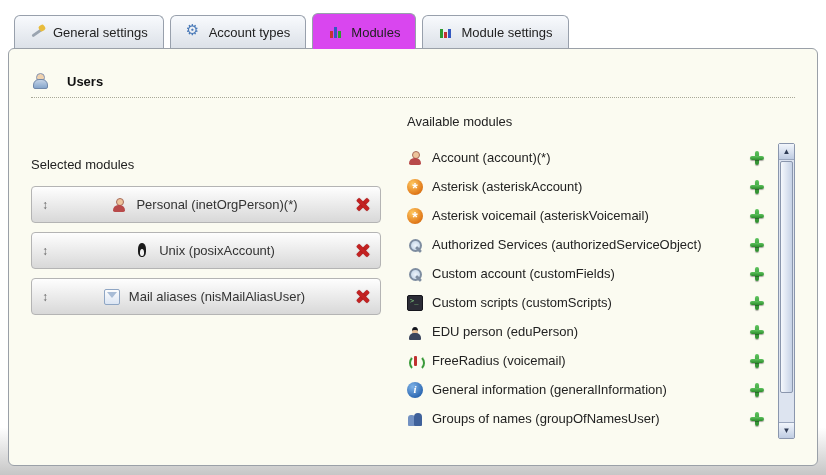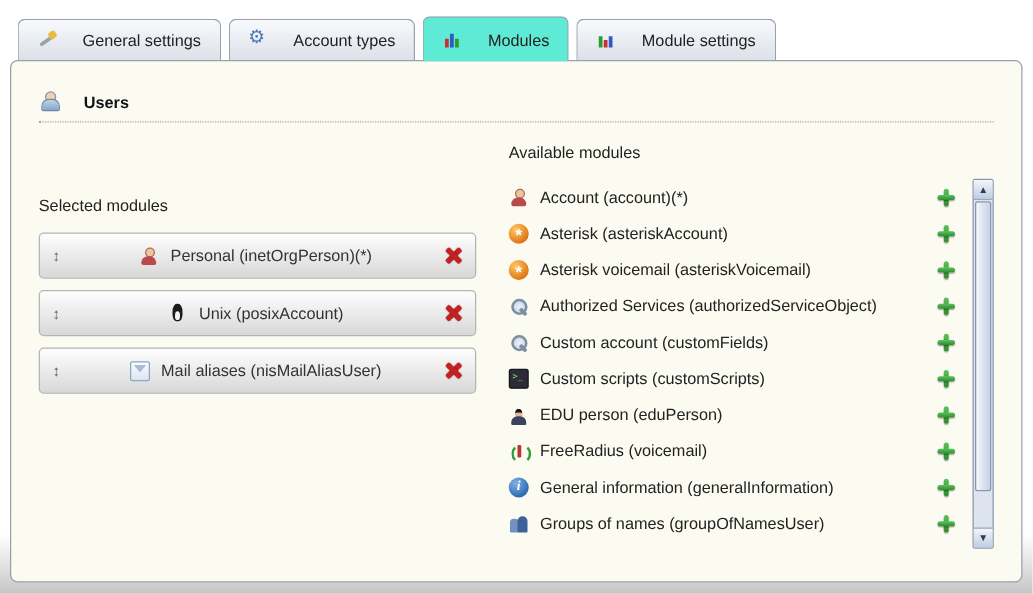--- a/index.html
+++ b/index.html
@@ -7,28 +7,28 @@
   body {
     font-family:"Liberation Sans","DejaVu Sans",sans-serif;
     font-size:13px; color:#222;
     background:linear-gradient(#ffffff 0%, #ffffff 90%, #c6c6c6 100%);
   }
   .screen { position:relative; width:826px; height:475px; }
 
   
   .tabbar { display:flex; align-items:flex-end; gap:6px; padding:13px 0 0 14px; position:relative; z-index:3; }
   .tab {
-    display:flex; align-items:center; gap:20px;
+    display:flex; align-items:center; gap:7px;
     padding:8px 15px; cursor:pointer; white-space:nowrap;
     background:linear-gradient(#f8fafd,#dce1e8);
     border:1px solid #98a0ac; border-bottom:none;
     border-radius:6px 6px 0 0; color:#222;
   }
   .tab.active {
-    background:#5eead4; padding-top:10px; padding-bottom:9px;
+    background:#d946ef; padding-top:10px; padding-bottom:9px;
     margin-bottom:-1px;
   }
 
   
   .panel {
     position:relative; z-index:1;
     margin:0 8px; height:418px;
     background:#fbfbf1;
     border:1px solid #9aa0a8; border-radius:6px;
     padding:18px 22px 0 22px;

